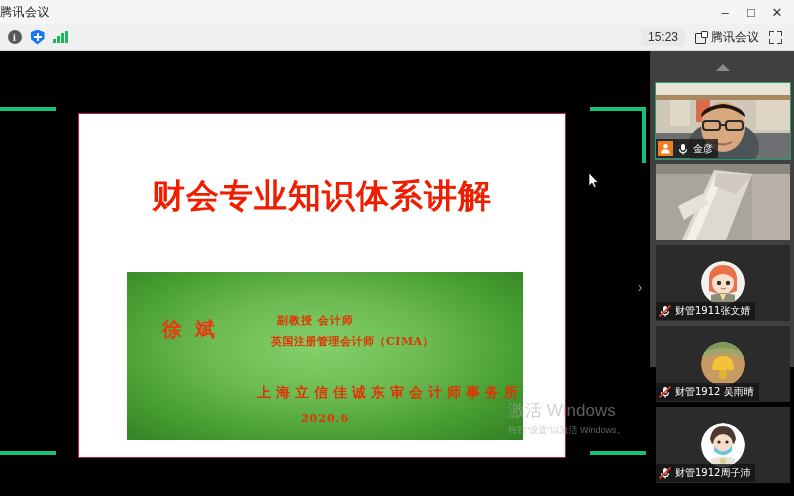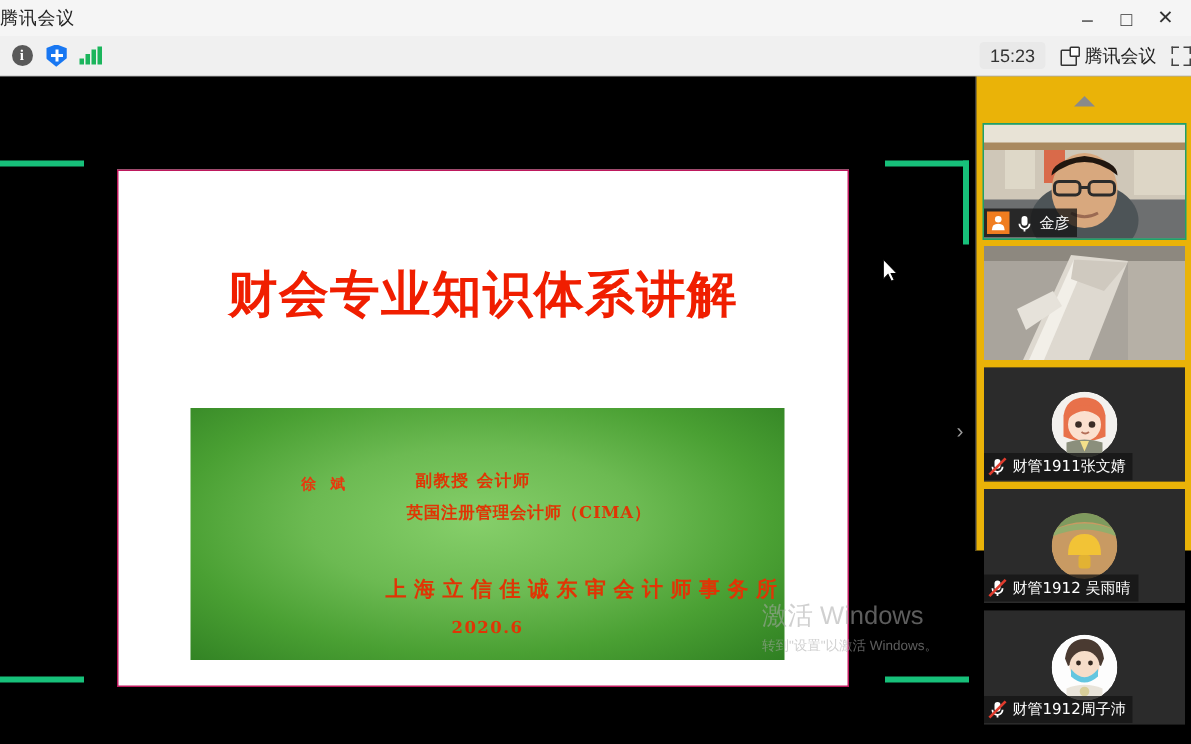--- a/index.html
+++ b/index.html
@@ -65,21 +65,21 @@
   }
   .ic-signal { display: flex; align-items: flex-end; gap: 1.5px; height: 12px; }
   .ic-signal i { display: block; width: 2.5px; background: #1bb55c; }
   .ic-signal i:nth-child(1) { height: 4px; }
   .ic-signal i:nth-child(2) { height: 7px; }
   .ic-signal i:nth-child(3) { height: 10px; }
   .ic-signal i:nth-child(4) { height: 12px; }
 
   .tb-right {
     margin-left: auto; display: flex; align-items: center;
-    gap: 10px; padding-right: 0;
+    gap: 10px; padding-right: 12px;
   }
   .tb-clock {
     font-size: 12px; color: #333;
     background: #e9e9e9; border-radius: 3px;
     padding: 2px 7px;
   }
   .tb-switchview {
     display: flex; align-items: center; gap: 3px;
     font-size: 12px; color: #222;
   }
@@ -128,22 +128,22 @@
     font-family: "DejaVu Sans", "Liberation Sans", sans-serif;
     letter-spacing: 1px;
   }
   .green-box {
     position: absolute; left: 48px; top: 158px;
     width: 396px; height: 168px;
     background: radial-gradient(ellipse at 48% 45%, #86cf6a 0%, #6cba52 38%, #4aa033 68%, #2f7f22 100%);
   }
   .gb-name {
     position: absolute; left: 35px; top: 44px;
-    width: 110px; text-align: center;
-    color: #e8380d; font-size: 10px; font-weight: bold;
+    width: 110px; 
+    color: #e8380d; font-size: 20px; font-weight: bold;
     letter-spacing: 3px;
     font-family: "DejaVu Serif", "Liberation Serif", serif;
   }
   .gb-line1 {
     position: absolute; left: 150px; top: 41px;
     color: #e03505; font-size: 11px; font-weight: bold;
     letter-spacing: 1px;
     font-family: "DejaVu Serif", "Liberation Serif", serif;
   }
   .gb-line2 {
@@ -187,21 +187,21 @@
     position: absolute; left: 633px; top: 225px;
     width: 14px; height: 22px;
     display: flex; align-items: center; justify-content: center;
     color: #9a9a9a; font-size: 14px;
   }
 
   
   .panel {
     position: absolute; left: 650px; top: 51px;
     width: 144px; height: 316px;
-    background: #eab308;
+    background: #404040;
     border-left: 1px solid #3a3a3a;
   }
   .panel-scroll-up {
     position: absolute; left: 0; top: 8px; width: 144px; height: 16px;
     display: flex; align-items: center; justify-content: center;
   }
   .tri-up {
     width: 0; height: 0;
     border-left: 7px solid transparent; border-right: 7px solid transparent;
     border-bottom: 7px solid #8a8a8a;

